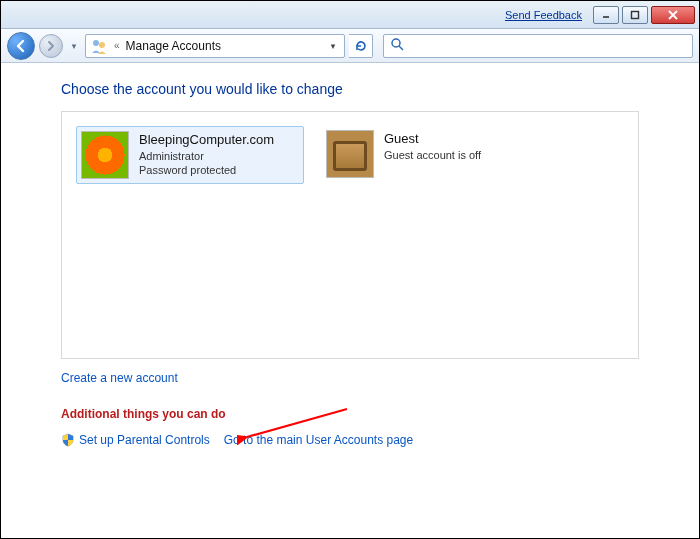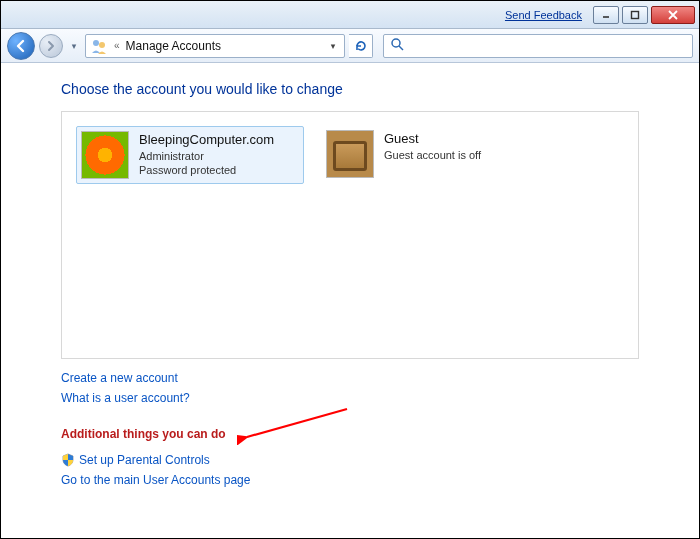--- a/index.html
+++ b/index.html
@@ -30,21 +30,21 @@
   .account { display:flex; gap:10px; padding:4px; width:228px;}
   .account.selected { border:1px solid #9ecaed; background:#eaf3fd; border-radius:2px;}
   .avatar { width:48px; height:48px; border:1px solid #bbb; background:#f4f4f4; display:flex; align-items:center; justify-content:center; overflow:hidden;}
   .avatar.flower { background:radial-gradient(circle at 50% 50%,#ffb300 0 22%,#ff6a00 22% 60%,#76b900 60% 100%);}
   .avatar.suitcase { background:#b88a4a; position:relative;}
   .avatar.suitcase::before { content:""; position:absolute; left:6px; right:6px; top:10px; bottom:6px; border:3px solid #6d4a1f; border-radius:3px; background:linear-gradient(#c99a5a,#a87a3a);}
   .acct-info { display:flex; flex-direction:column; line-height:1.35;}
   .acct-name { font-size:13px; color:#111;}
   .acct-line { font-size:11px; color:#333;}
 
-  .links { margin-top:12px; display:flex; flex-direction:column; gap:6px;}
+  .links { margin-top:12px; display:flex; gap:14px;}
   .link { color:#0a55c4; font-size:12px; cursor:pointer;}
   .section-h { font-weight:bold; color:#b91c1c; font-size:12px; margin-top:22px; }
   .with-shield { display:flex; align-items:flex-start; gap:4px;}
   .shield { width:14px; height:14px; }
 
   .arrow-ann { position:absolute; left:236px; top:342px; pointer-events:none; }
 </style>
 </head>
 <body>
 
@@ -128,21 +128,20 @@
         <div class="avatar suitcase"></div>
         <div class="acct-info">
           <div class="acct-name">Guest</div>
           <div class="acct-line">Guest account is off</div>
         </div>
       </div>
     </div>
 
     <div class="links">
       <span class="link">Create a new account</span>
-      <span class="link">What is a user account?</span>
     </div>
 
     <div class="section-h">Additional things you can do</div>
     <div class="links">
       <span class="link with-shield">
         <span class="shield">
           <svg width="14" height="14" viewBox="0 0 14 14">
             <path d="M7 1 L12 3 V7 C12 10 9.5 12.5 7 13 C4.5 12.5 2 10 2 7 V3 Z" fill="#fff" stroke="#666" stroke-width="0.6"></path>
             <path d="M7 1 L12 3 V7 L7 7 Z" fill="#2e7cd6"></path>
             <path d="M7 1 L2 3 V7 L7 7 Z" fill="#ffd23a"></path>

